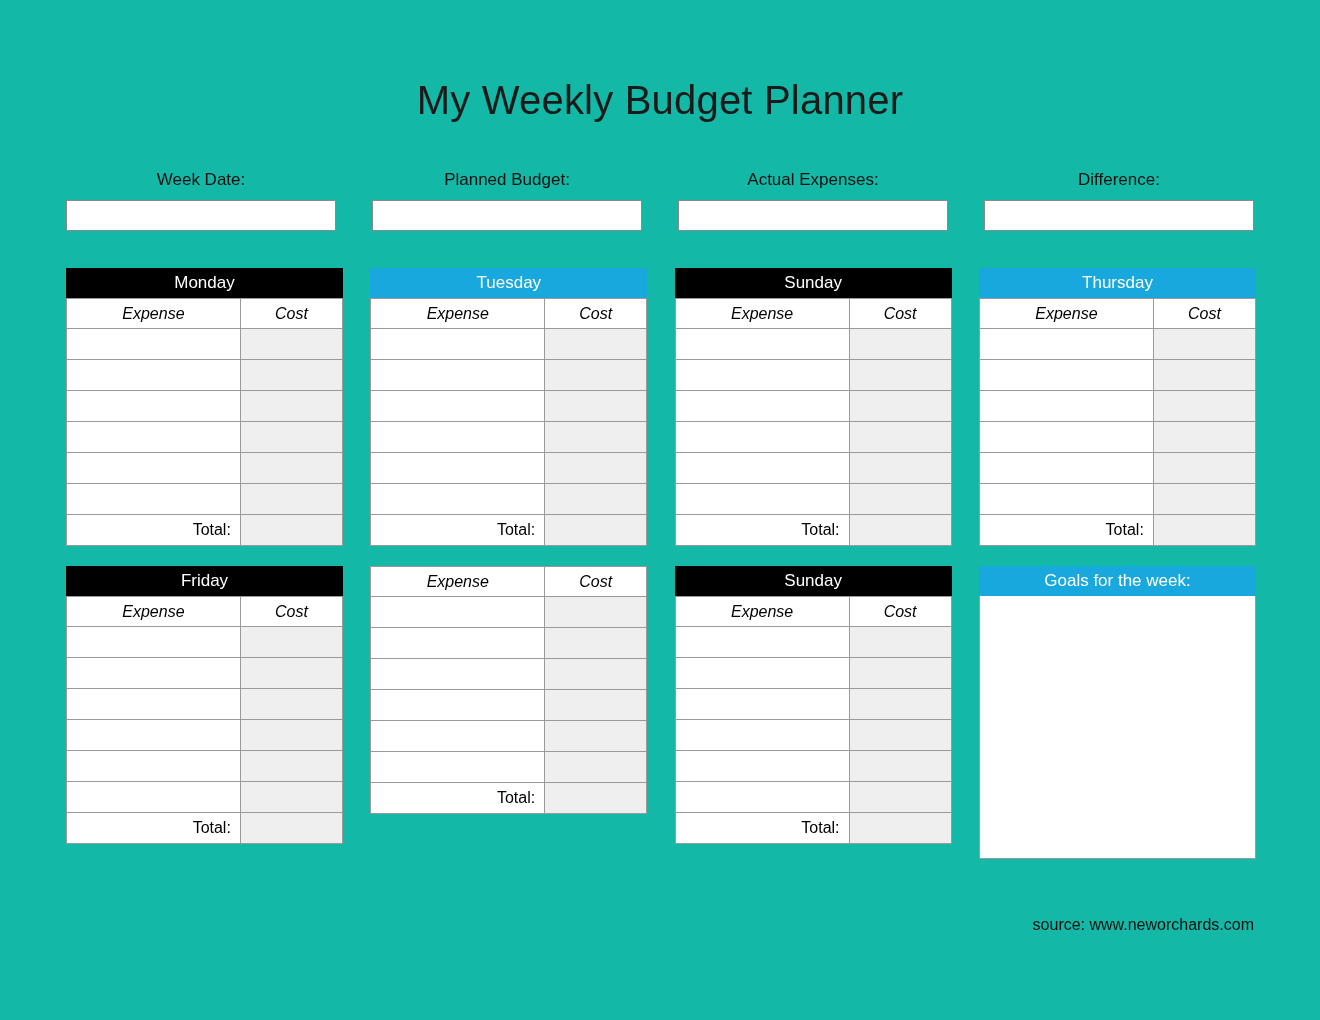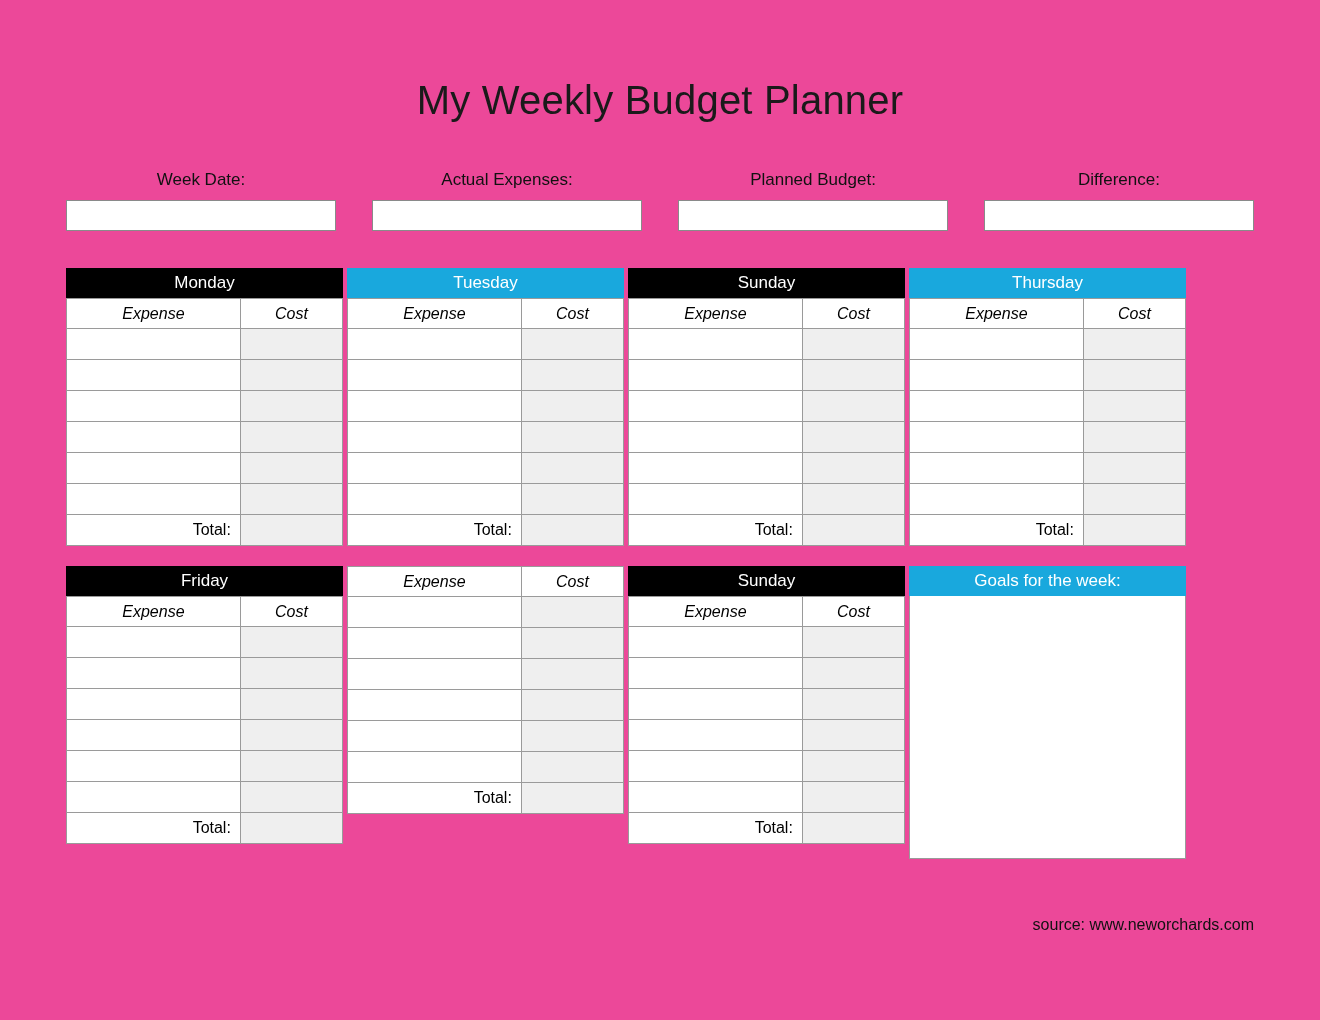--- a/index.html
+++ b/index.html
@@ -12,21 +12,21 @@
     height: 1020px;
     font-family: "Liberation Sans", sans-serif;
     color: #000000;
     position: relative;
     overflow: hidden;
   }
   .page {
     position: relative;
     width: 1320px;
     height: 1020px;
-    background: #ec4899;
+    background: #14b8a6;
     box-sizing: border-box;
   }
   .title {
     position: absolute;
     top: 78px;
     left: 0;
     width: 1320px;
     text-align: center;
     font-size: 40px;
     font-weight: 400;
@@ -61,20 +61,21 @@
 
   
   .grid {
     position: absolute;
     top: 268px;
     left: 66px;
     width: 1190px;
     display: flex;
     flex-wrap: wrap;
     gap: 20px 4px;
+    justify-content: space-between;
   }
   .card {
     width: 277px;
   }
   .card-head {
     height: 30px;
     line-height: 30px;
     text-align: center;
     font-size: 17px;
     color: #ffffff;
@@ -146,26 +147,26 @@
   <div class="title">My Weekly Budget Planner</div>
 
   <div class="fields">
 
     <div class="field">
       <div class="field-label">Week Date:</div>
       <div class="field-box"></div>
     </div>
 
     <div class="field">
+      <div class="field-label">Planned Budget:</div>
+      <div class="field-box"></div>
+    </div>
+
+    <div class="field">
       <div class="field-label">Actual Expenses:</div>
-      <div class="field-box"></div>
-    </div>
-
-    <div class="field">
-      <div class="field-label">Planned Budget:</div>
       <div class="field-box"></div>
     </div>
 
     <div class="field">
       <div class="field-label">Difference:</div>
       <div class="field-box"></div>
     </div>
 
   </div>
 

